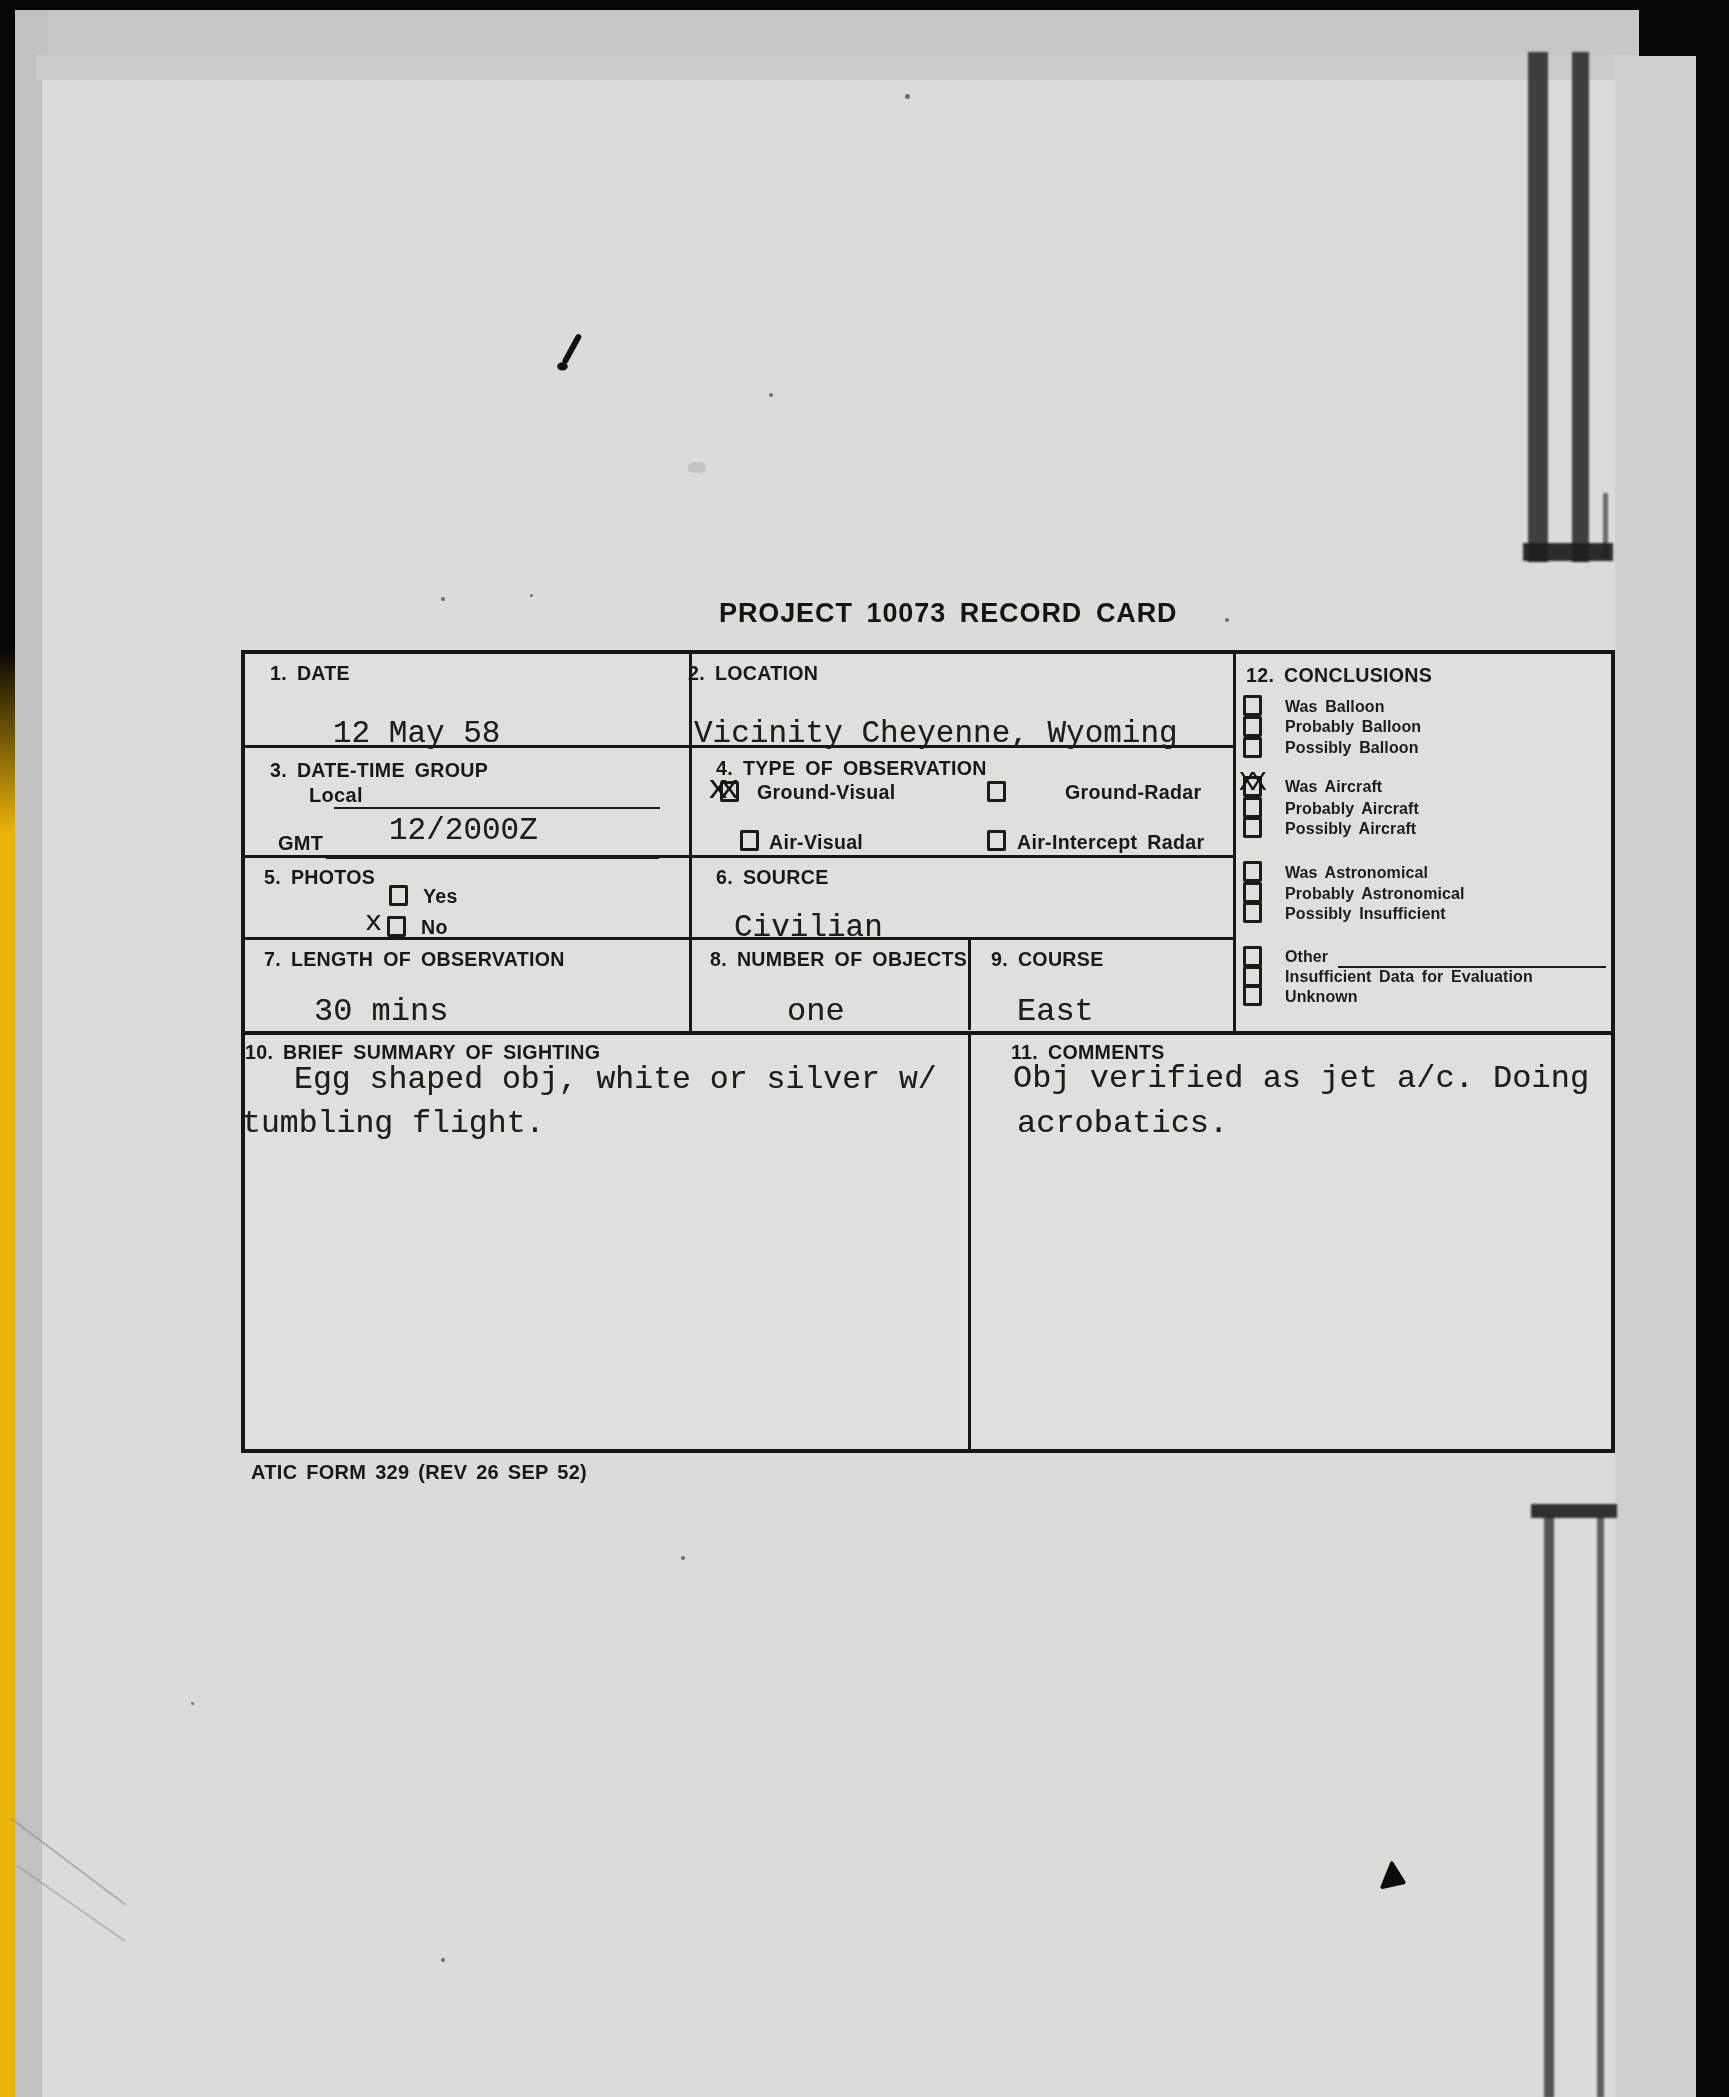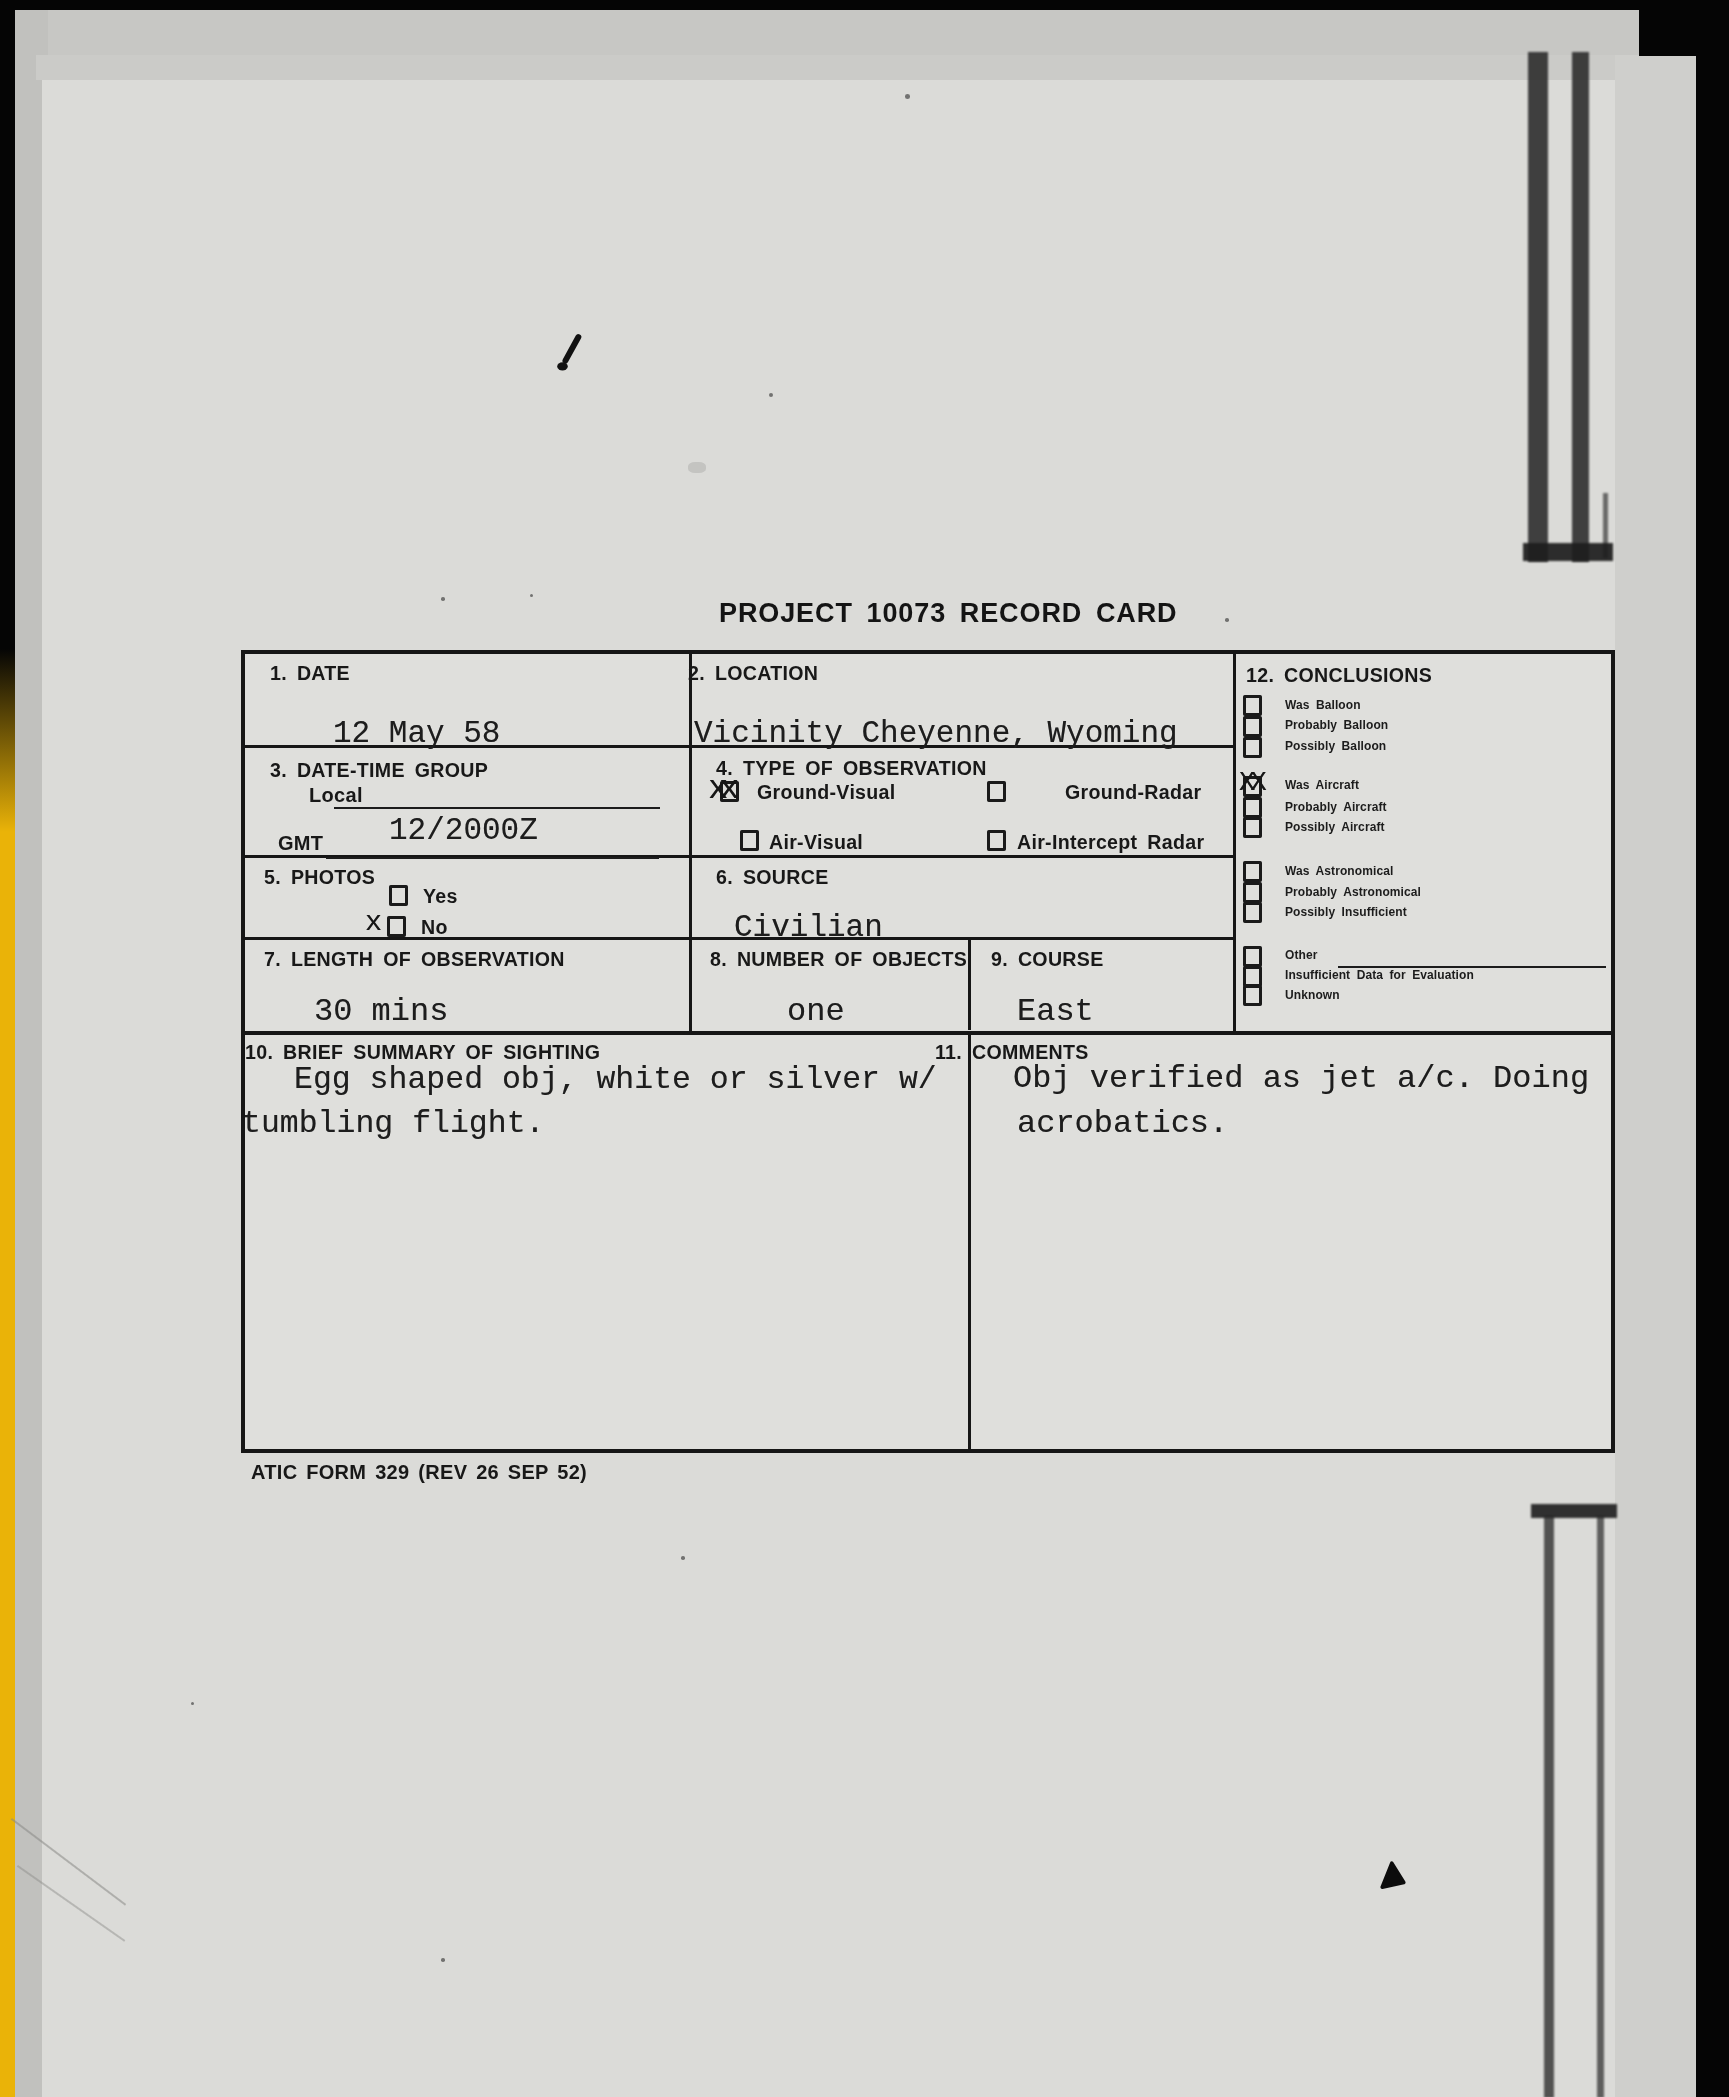--- a/index.html
+++ b/index.html
@@ -15,21 +15,21 @@
   .card{position:absolute;left:241px;top:650px;width:1374px;height:803px;
         border:4.2px solid #161616;background:#dfdfdc;box-sizing:border-box;}
   .bl{position:absolute;background:#161616;}
   .lbl{position:absolute;font-weight:bold;font-size:19.6px;letter-spacing:0.3px;word-spacing:4.2px;white-space:nowrap;line-height:1;color:#181818;}
   .typed{position:absolute;font-family:"Liberation Mono","DejaVu Sans Mono",monospace;
          font-size:31px;line-height:1;white-space:nowrap;color:#1d1d1d;
          text-shadow:0 0 0.6px rgba(20,20,20,.4);}
   .cb{position:absolute;width:13px;height:15.4px;border:3px solid #1a1a1a;border-radius:1.8px;background:transparent;}
   .mark{position:absolute;font-family:"Liberation Mono","DejaVu Sans Mono",monospace;color:#161616;line-height:1;white-space:nowrap;
         text-shadow:0 0 0.6px rgba(20,20,20,.5);}
-  .citem-lbl{position:absolute;font-weight:bold;font-size:12px;letter-spacing:0.1px;word-spacing:3px;white-space:nowrap;line-height:1;color:#1c1c1c;}
+  .citem-lbl{position:absolute;font-weight:bold;font-size:16px;letter-spacing:0.1px;word-spacing:3px;white-space:nowrap;line-height:1;color:#1c1c1c;}
   .rule{position:absolute;background:#1c1c1c;height:2.4px;}
   .speck{position:absolute;background:#3a3a3a;border-radius:50%;opacity:.65;}
   .film{position:absolute;background:#1e1e1e;filter:blur(0.9px);}
   .title{position:absolute;font-weight:bold;letter-spacing:0.9px;word-spacing:5.3px;white-space:nowrap;line-height:1;color:#141414;}
 </style>
 </head>
 <body>
 
 <div class="scan">
 
@@ -131,21 +131,21 @@
   <div class="lbl" style="left:710px;top:950px;">8. NUMBER OF OBJECTS</div>
   <div class="typed" style="left:787px;top:996px;font-size:32px;">one</div>
 
   <div class="lbl" style="left:991px;top:950px;">9. COURSE</div>
   <div class="typed" style="left:1017px;top:996px;font-size:32px;">East</div>
 
   <div class="lbl" style="left:245px;top:1043px;">10. BRIEF SUMMARY OF SIGHTING</div>
   <div class="typed" style="left:294px;top:1064px;font-size:31.5px;">Egg shaped obj, white or silver w/</div>
   <div class="typed" style="left:242px;top:1108px;font-size:31.5px;">tumbling flight.</div>
 
-  <div class="lbl" style="left:935px;top:1043px;">11. COMMENTS</div>
+  <div class="lbl" style="left:1011px;top:1043px;">11. COMMENTS</div>
   <div class="typed" style="left:1013px;top:1063px;font-size:32px;">Obj verified as jet a/c. Doing</div>
   <div class="typed" style="left:1017px;top:1108px;font-size:32px;">acrobatics.</div>
 
   <div class="lbl" style="left:1246px;top:666px;">12. CONCLUSIONS</div>
 
   <div class="cb" style="left:1243px;top:695px;"></div>
   <div class="citem-lbl" style="left:1285px;top:699px;">Was Balloon</div>
 
   <div class="cb" style="left:1243px;top:716px;"></div>
   <div class="citem-lbl" style="left:1285px;top:719px;">Probably Balloon</div>

